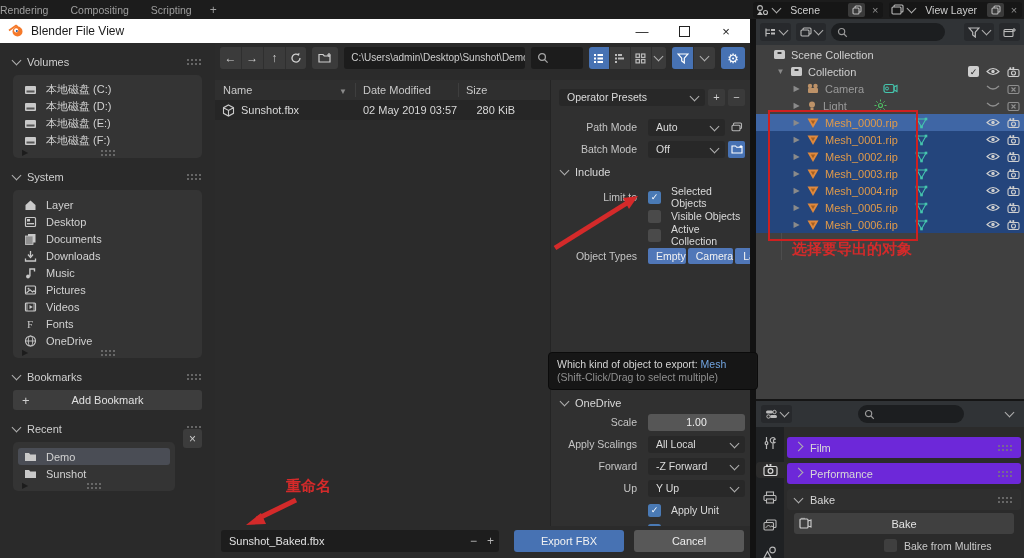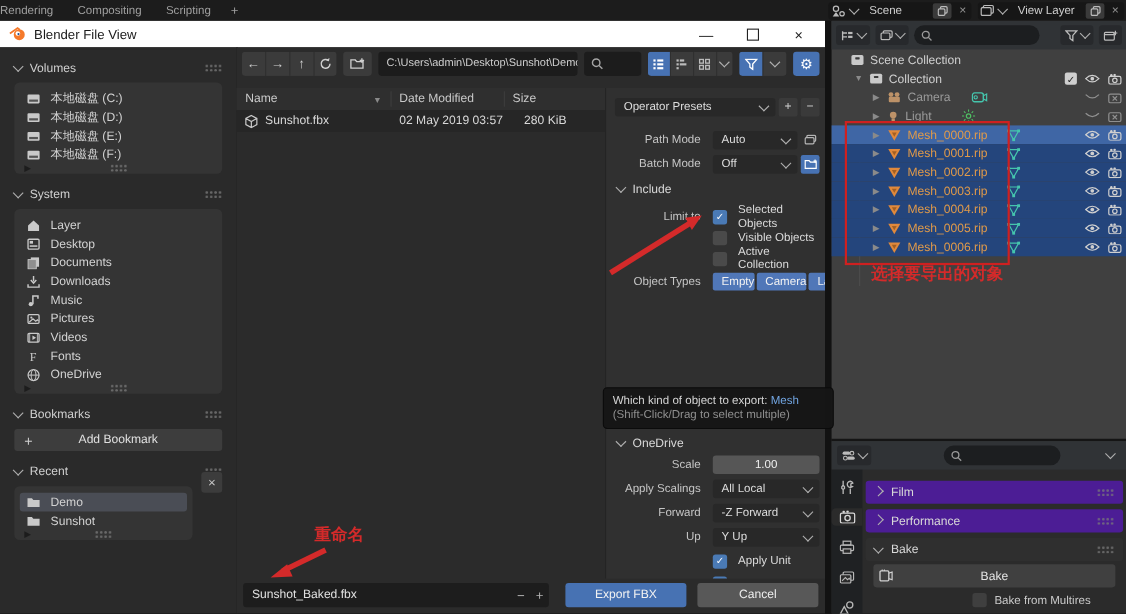--- a/index.html
+++ b/index.html
@@ -133,21 +133,21 @@
 
   
   .props{position:absolute;left:756px;top:399px;width:268px;height:159px;background:#2b2b2b;border-top:2px solid #151515}
   .p-head{position:absolute;left:0;top:0;right:0;height:26px;background:#303336;display:flex;align-items:center;padding:0 5px;gap:6px}
   .p-search{height:18px;width:100px;background:#1c1e20;border-radius:9px;display:flex;align-items:center;padding-left:6px;margin-left:60px}
   .p-chev{margin-left:auto;margin-right:6px}
   .tabstrip{position:absolute;left:0;top:26px;width:28px;bottom:0;background:#1f2123;display:flex;flex-direction:column;align-items:center;padding-top:8px;gap:12px}
   .ptab{width:28px;height:24px;display:flex;align-items:center;justify-content:center}
   .ptab.active{background:#2b2b2b;border-radius:4px 0 0 4px}
   .p-content{position:absolute;left:28px;top:26px;right:0;bottom:0}
-  .prow{position:absolute;left:3px;right:3px;height:21px;background:#4c1d95;border-radius:3px;display:flex;align-items:center;gap:8px;padding:0 8px;color:#d8d8d8}
+  .prow{position:absolute;left:3px;right:3px;height:21px;background:#6d28d9;border-radius:3px;display:flex;align-items:center;gap:8px;padding:0 8px;color:#d8d8d8}
   .prow .grip{margin-left:auto}
   .bakebtn{position:absolute;left:10px;right:10px;top:86px;height:21px;background:#404040;border-radius:3px;
     display:flex;align-items:center;justify-content:center;color:#e4e4e4;position:absolute}
   .bakebtn .bi{position:absolute;left:5px}
   .multirow{position:absolute;left:100px;top:112px;display:flex;align-items:center}
 </style>
 </head>
 <body>
 
 <div class="screen">

